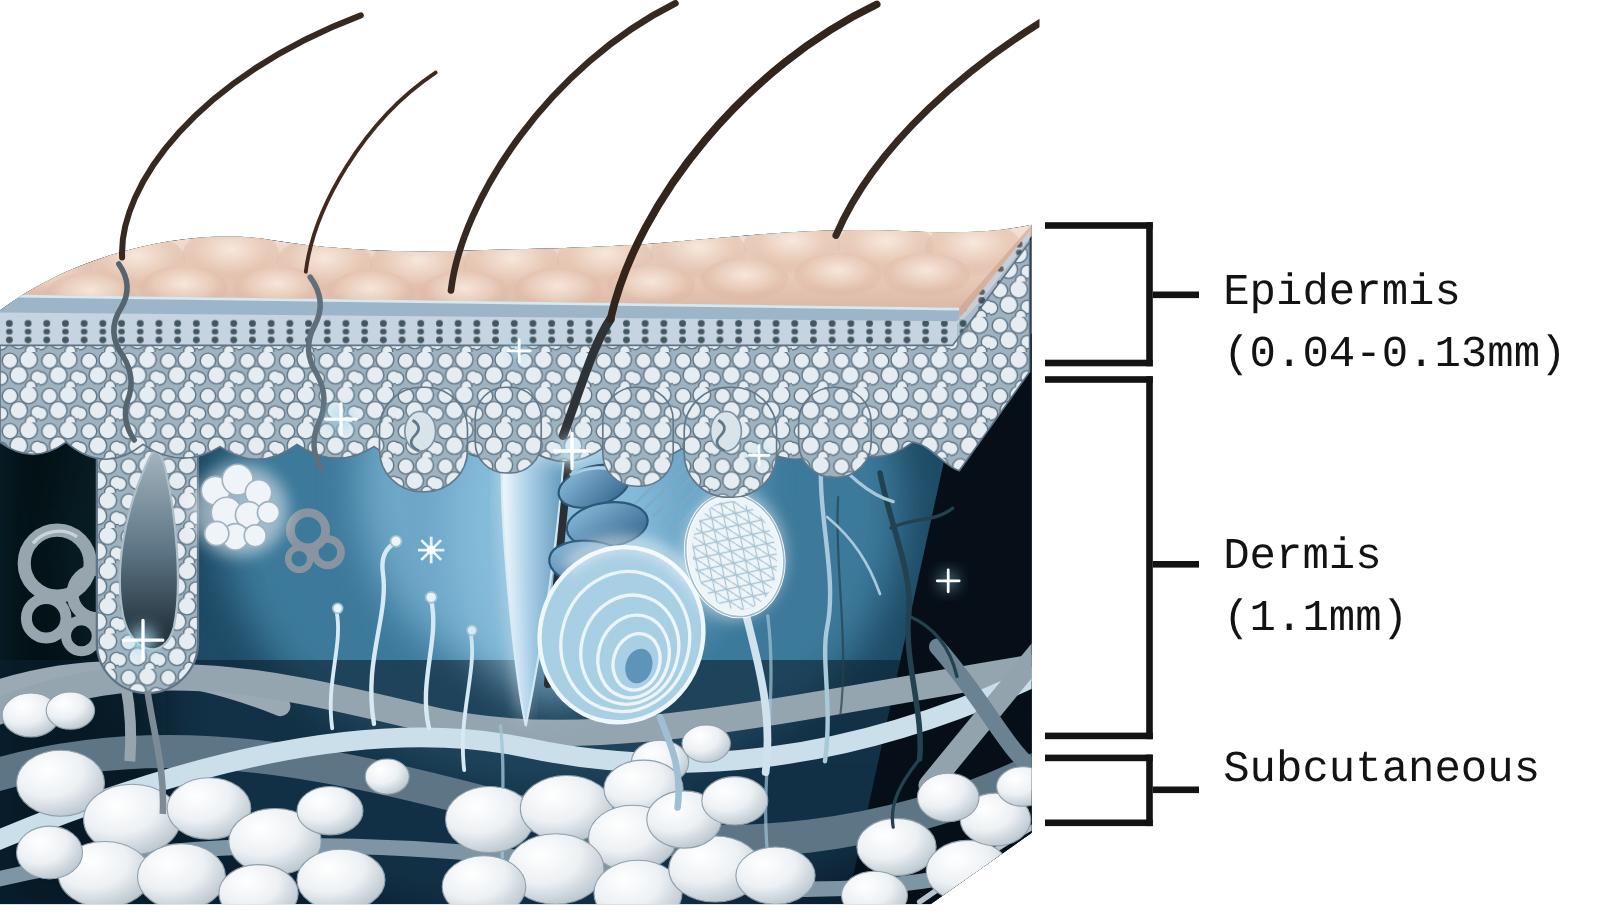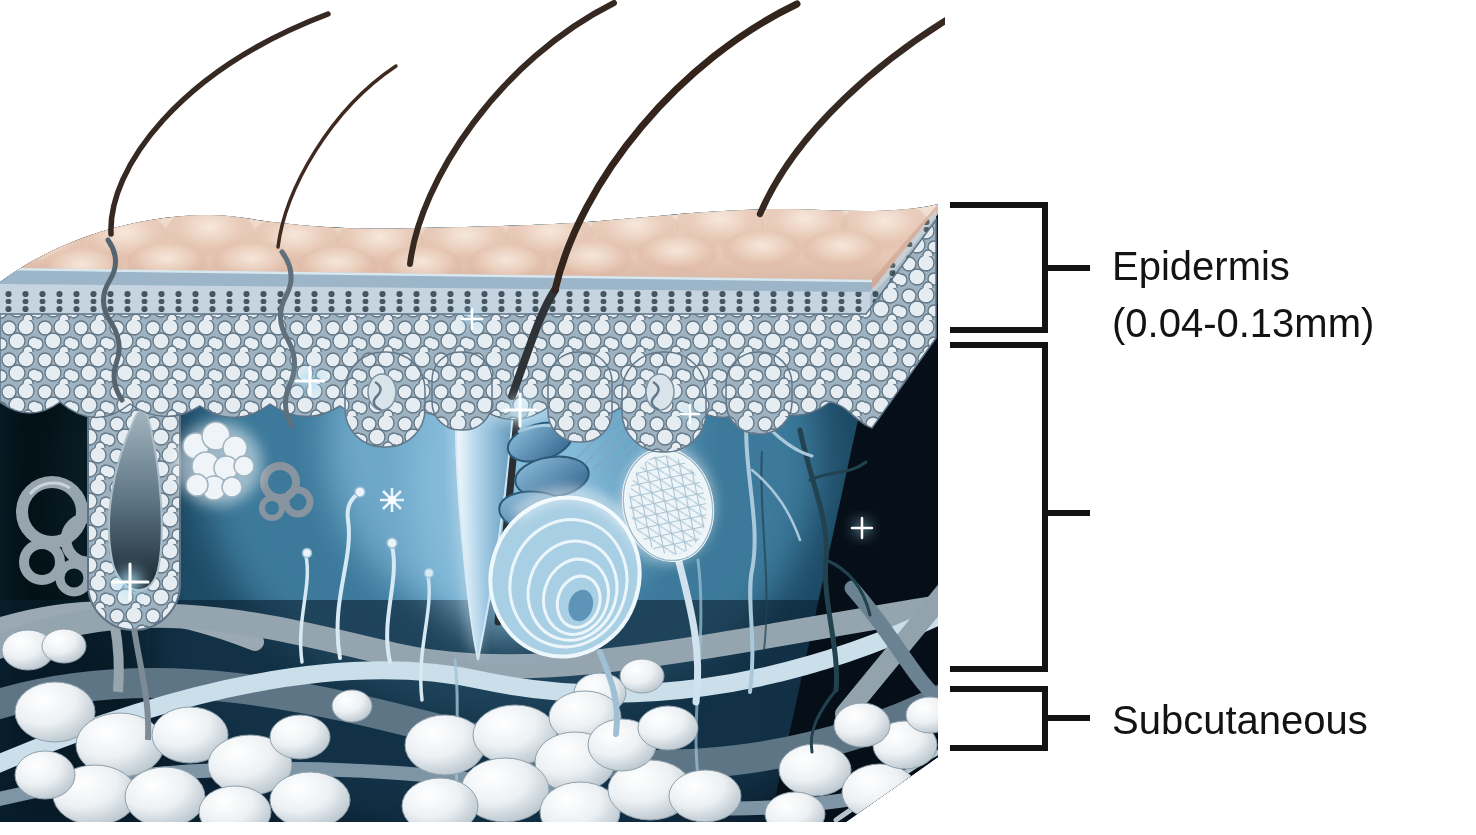--- a/index.html
+++ b/index.html
@@ -1,17 +1,17 @@
 <!DOCTYPE html>
 <html><head>
 <meta charset="utf-8">
 <style>
   html,body{margin:0;padding:0;background:#ffffff;}
   .stage{position:relative;width:1476px;height:835px;background:#ffffff;overflow:hidden;
-         font-family:Liberation Sans, sans-serif;}
+         font-family:Liberation Mono, monospace;}
   .illustration{position:absolute;left:0;top:0;}
   .bracket{position:absolute;left:950px;width:98px;box-sizing:border-box;
            border:6px solid #131313;border-left:none;}
   .tick{position:absolute;left:1048px;width:42px;height:6px;background:#131313;}
   .label{position:absolute;left:1112px;color:#131313;font-size:40px;line-height:57px;
          font-weight:400;white-space:nowrap;}
 </style>
 </head>
 <body>
 
@@ -375,19 +375,21 @@
 
   <div class="bracket" style="top:686px;height:65px"></div>
   <div class="tick" style="top:715px"></div>
 
   <div class="label" style="top:238px">
     <div>Epidermis</div>
     <div>(0.04-0.13mm)</div>
   </div>
 
   <div class="label" style="top:478px">
+    <div>Dermis</div>
+    <div>(1.1mm)</div>
   </div>
 
-  <div class="label" style="top:692px">
+  <div class="label" style="top:672px">
     <div>Subcutaneous</div>
   </div>
 
 </div>
 
 </body></html>

